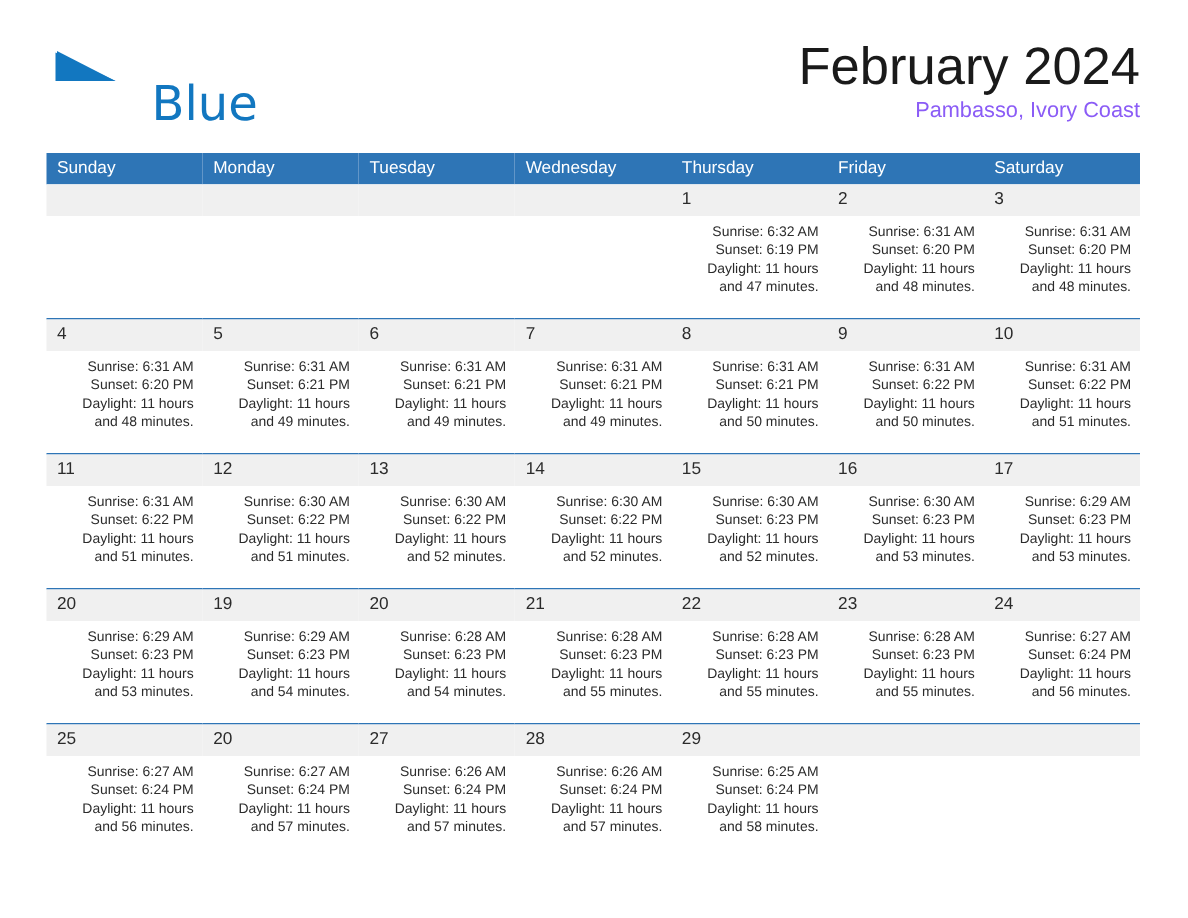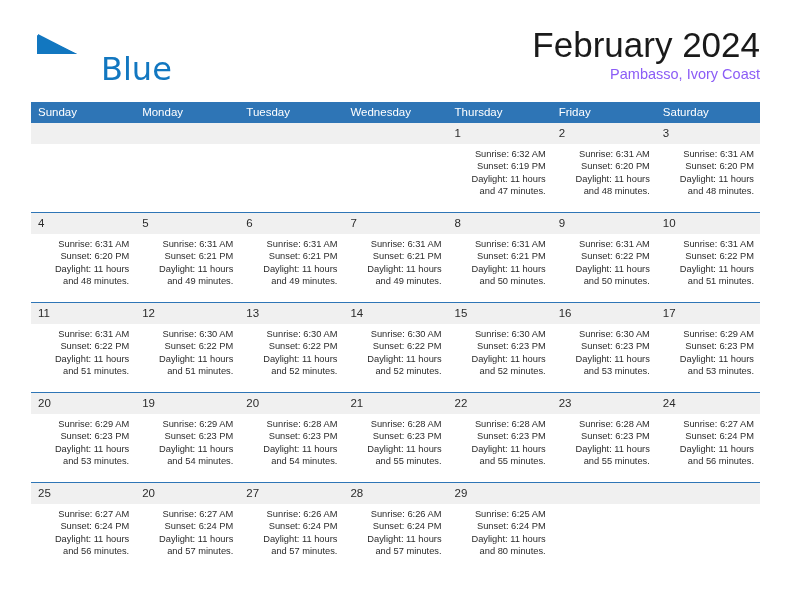--- a/index.html
+++ b/index.html
@@ -514,21 +514,21 @@
               </div>
             </div>
           </td>
           <td>
             <div class="daycell">
               <span class="daynum">29</span>
               <div class="details">
                 <div>Sunrise: 6:25 AM</div>
                 <div>Sunset: 6:24 PM</div>
                 <div>Daylight: 11 hours</div>
-                <div>and 80 minutes.</div>
+                <div>and 58 minutes.</div>
               </div>
             </div>
           </td>
           <td>
             <div class="daycell blank">
               <span class="daynum empty"></span>
             </div>
           </td>
           <td>
             <div class="daycell blank">

